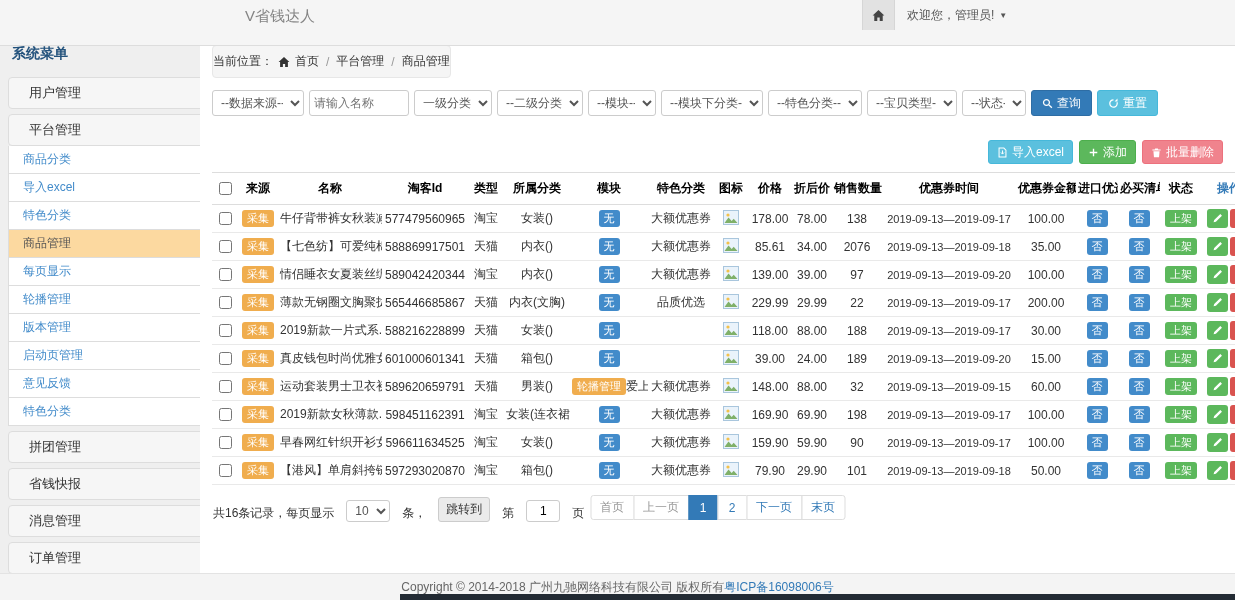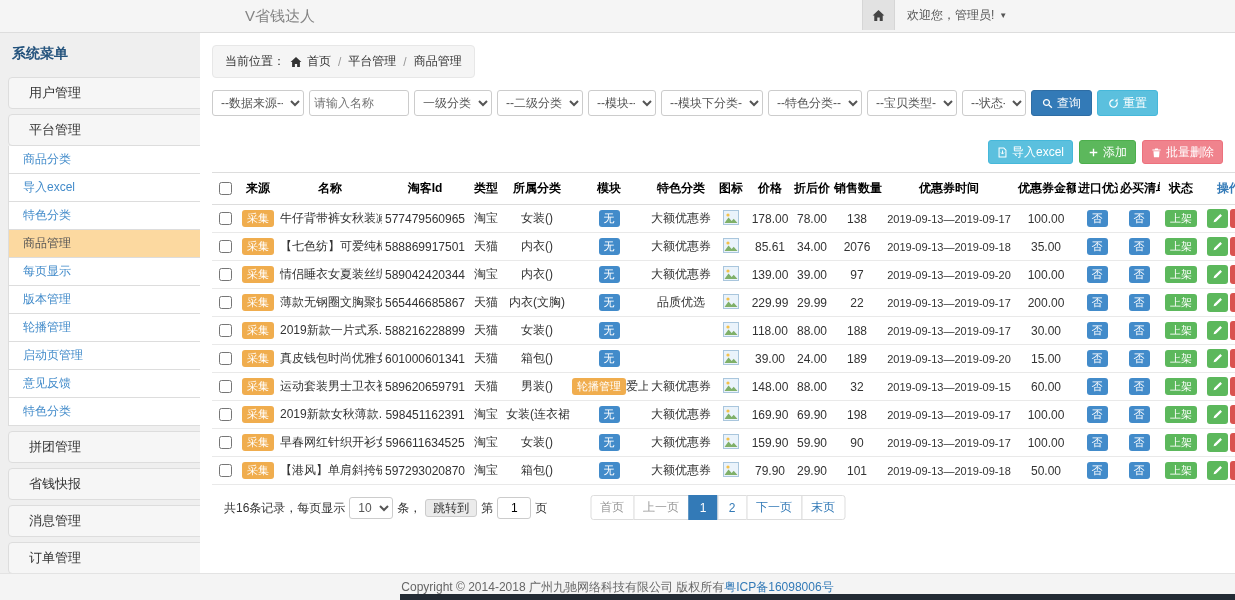--- a/index.html
+++ b/index.html
@@ -3,41 +3,41 @@
 <meta charset="utf-8">
 <style>
   * { box-sizing: border-box; }
   html, body { margin: 0; padding: 0; }
   body {
     width: 1235px; height: 600px; position: relative; overflow: hidden;
     font-family: "Liberation Sans", "DejaVu Sans", sans-serif;
     font-size: 12px; color: #333; background: #efefef;
   }
   
-  .topbar { position: absolute; top: 0; left: 0; right: 0; height: 33px;
+  .topbar { position: absolute; top: 0; left: 0; right: 0; height: 46px;
             background: #f5f5f5; border-bottom: 1px solid #ddd; z-index: 4; padding-left: 43px; }
   .topbar-title { position: absolute; left: 245px; top: 7px; font-size: 15px; color: #848484; }
   .topbar-user { position: absolute; left: 862px; top: 0; height: 30px; display: flex; align-items: center; }
   .home-btn { width: 33px; height: 30px; display: flex; align-items: center; justify-content: center;
               background: #e2e2e2; border-left: 1px solid #d6d6d6; border-right: 1px solid #d6d6d6; cursor: pointer; }
   .welcome { margin-left: 12px; color: #555; cursor: pointer; display: flex; align-items: center; }
   .caret { font-size: 8px; color: #555; margin-left: 5px; }
   
   .sidebar { position: absolute; left: 8px; top: 34px; width: 208px; bottom: 10px; overflow: hidden; }
   .sidebar-title { color: #23527c; font-weight: bold; font-size: 14px; padding: 11px 4px 9px; }
   .menu-main { margin-top: 5px; background: #f6f6f6; border: 1px solid #ddd; border-radius: 4px;
                padding: 6px 20px; color: #333; font-size: 13px; cursor: pointer; }
   .menu-sub { background: #fff; border: 1px solid #ddd; border-top: none; padding: 5px 14px;
               color: #428bca; font-size: 12px; cursor: pointer; }
   .menu-sub.active { background: #fcd9a0; color: #555; }
   
   .main { position: absolute; left: 200px; top: 31px; right: 0; bottom: 27px;
           background: #fff; padding: 14px 12px 0; overflow: hidden; }
   .breadcrumb { background: #f5f5f5; border: 1px solid #e7e7e7; border-radius: 4px;
-                padding: 7px 12px; display: flex; align-items: center; gap: 5px; width: max-content; }
+                padding: 7px 0; display: flex; align-items: center; gap: 5px; width: max-content; }
   .sep { color: #999; margin: 0 2px; }
   .crumb { color: #333; cursor: pointer; }
   .crumb.current { cursor: default; }
   
   .filter-bar { display: flex; align-items: center; gap: 5px; margin-top: 12px; }
   select.fc, input.fc { height: 26px; border: 1px solid #ccc; border-radius: 3px; background: #fff;
                         color: #555; font-size: 12px; font-family: inherit; padding: 0 4px; }
   .btn { display: inline-flex; align-items: center; gap: 4px; height: 26px; padding: 0 10px;
          border: 1px solid transparent; border-radius: 3px; color: #fff; font-size: 12px;
          cursor: pointer; font-family: inherit; white-space: nowrap; }
@@ -61,23 +61,23 @@
   .bg-orange { background: #f0ad4e; }
   .bg-blue   { background: #428bca; }
   .bg-green  { background: #5cb85c; }
   .opbtn { display: inline-flex; align-items: center; justify-content: center; width: 21px; height: 19px;
            border: none; border-radius: 3px; cursor: pointer; margin: 0 1px; padding: 0; vertical-align: middle; }
   .opbtn.edit { background: #5cb85c; }
   .opbtn.del  { background: #d9534f; }
   input[type=checkbox] { width: 13px; height: 13px; vertical-align: middle; }
   
   .pagebar { position: relative; margin-top: 10px; height: 28px; }
-  .pageinfo { position: absolute; left: 12px; top: 2px; display: flex; align-items: center; gap: 4px; color: #333; }
+  .pageinfo { position: absolute; left: 1px; top: 2px; display: flex; align-items: flex-end; gap: 12px; color: #333; }
   .pageinfo select.fc { height: 22px; }
-  .jumpbtn { height: 18px; padding: 0 7px; border: 1px solid #ccc; background: #ebebeb; border-radius: 3px;
+  .jumpbtn { height: 25px; padding: 0 7px; border: 1px solid #ccc; background: #ebebeb; border-radius: 3px;
              font-size: 12px; cursor: pointer; color: #333; font-family: inherit; }
   .jumpinput { width: 34px; height: 22px; border: 1px solid #ccc; border-radius: 3px; text-align: center;
                font-size: 12px; font-family: inherit; }
   .pager { position: absolute; left: 50%; transform: translateX(-50%); top: 0; display: flex; }
   .pager .pg { min-width: 30px; height: 25px; display: flex; align-items: center; justify-content: center;
                padding: 0 9px; border: 1px solid #ddd; margin-left: -1px; background: #fff;
                color: #337ab7; font-size: 12px; cursor: pointer; }
   .pager .pg.disabled { color: #999; cursor: default; }
   .pager .pg.active { background: #337ab7; border-color: #337ab7; color: #fff; }
   .pager .pg:first-child { border-radius: 3px 0 0 3px; margin-left: 0; }
@@ -110,22 +110,22 @@
 <div class="sidebar">
   <div class="sidebar-title">系统菜单</div>
   <div>
       <div class="menu-main">用户管理</div>
       <div class="menu-main">平台管理</div>
       <div class="menu-sub">商品分类</div>
       <div class="menu-sub">导入excel</div>
       <div class="menu-sub">特色分类</div>
       <div class="menu-sub active">商品管理</div>
       <div class="menu-sub">每页显示</div>
+      <div class="menu-sub">轮播管理</div>
       <div class="menu-sub">版本管理</div>
-      <div class="menu-sub">轮播管理</div>
       <div class="menu-sub">启动页管理</div>
       <div class="menu-sub">意见反馈</div>
       <div class="menu-sub">特色分类</div>
       <div class="menu-main">拼团管理</div>
       <div class="menu-main">省钱快报</div>
       <div class="menu-main">消息管理</div>
       <div class="menu-main">订单管理</div>
     </div>
 </div>
 

